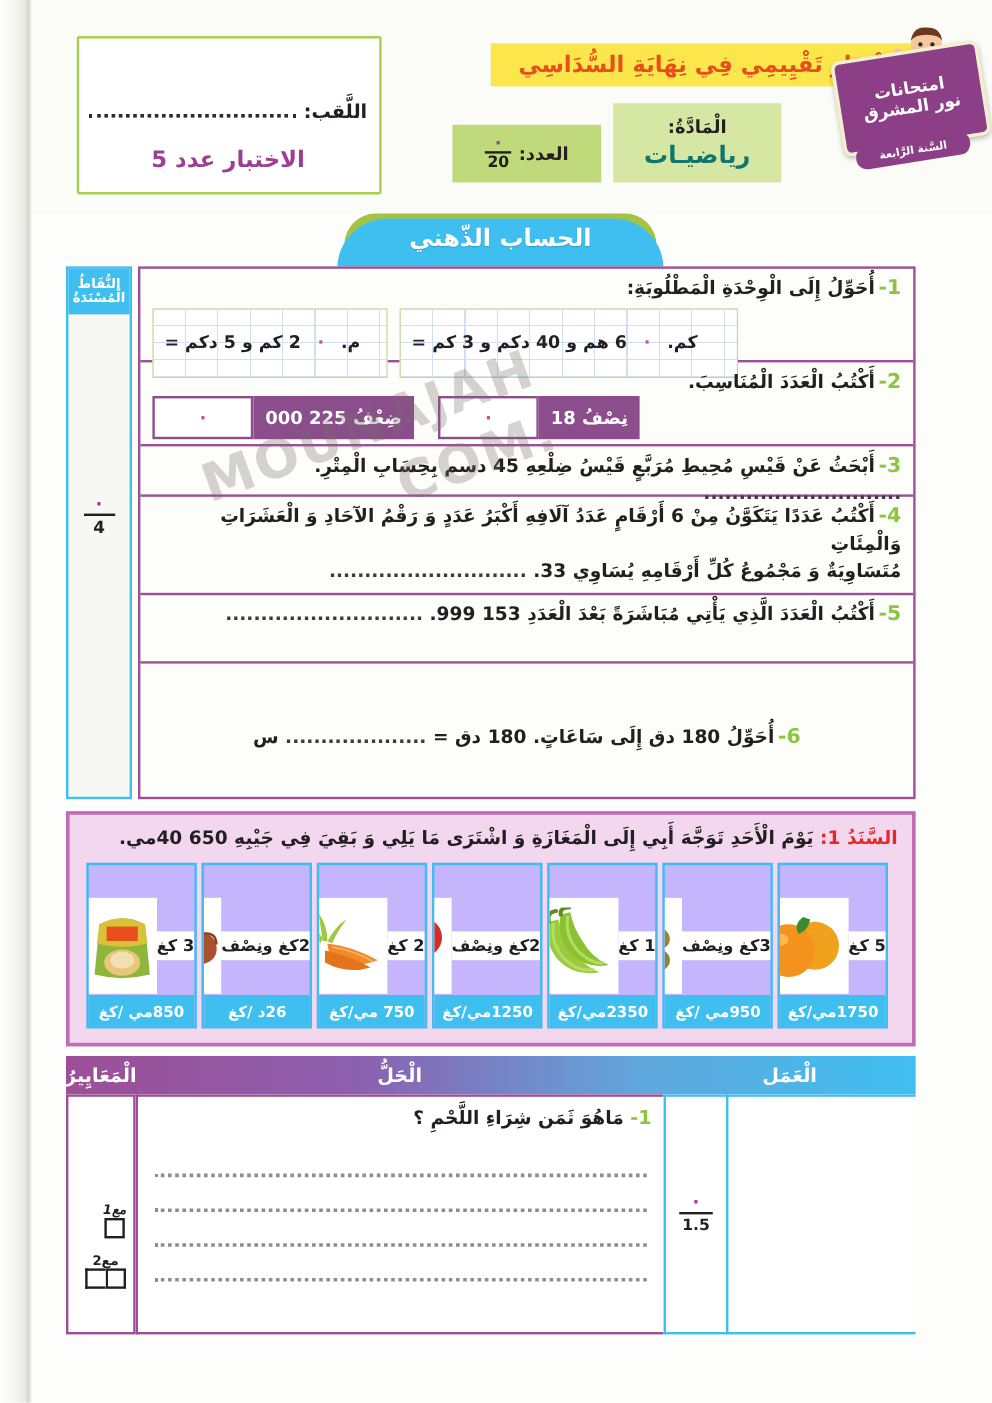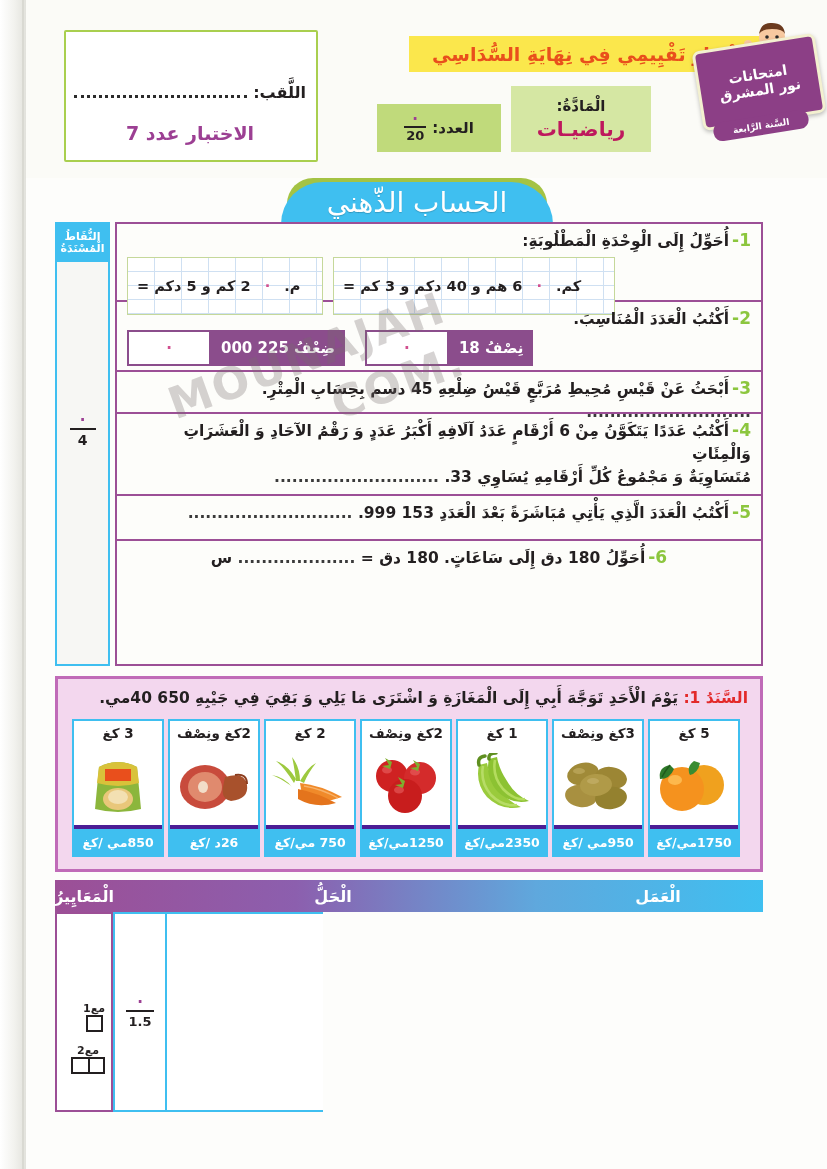--- a/index.html
+++ b/index.html
@@ -50,21 +50,21 @@
     position:absolute;right:58px;top:36px;width:360px;height:36px;
     background:#fbe74c;display:flex;align-items:center;justify-content:center;
     color:#e94f1c;font-size:19px;font-weight:bold;letter-spacing:0;
   }
   .subject-green{
     position:absolute;right:176px;top:86px;width:140px;height:66px;
     background:#d5e7a3;display:flex;flex-direction:column;align-items:center;
     justify-content:center;gap:2px;
   }
   .subject-lab{font-size:15px;font-weight:bold;color:#231f20;}
-  .subject-val{font-size:20px;font-weight:bold;color:#be185d;letter-spacing:1px;}
+  .subject-val{font-size:20px;font-weight:bold;color:#0f766e;letter-spacing:1px;}
   .mark-green{
     position:absolute;right:326px;top:104px;width:124px;height:48px;
     background:#c0da7b;display:flex;align-items:center;justify-content:center;gap:6px;
   }
   .mark-lab{font-size:15px;font-weight:bold;color:#231f20;}
   .mark-frac{display:flex;flex-direction:column;align-items:center;font-size:13px;font-weight:bold;color:#231f20;}
   .mark-num{height:11px;line-height:11px;font-size:15px;color:#9c3f93;}
   .mark-bar{width:22px;height:2px;background:#231f20;margin:1px 0;}
   .mark-den{line-height:13px;}
 
@@ -96,21 +96,21 @@
   .mm-shadow{
     position:absolute;left:6px;top:2px;width:260px;height:26px;
     background:#9fc03a;border-radius:44px 44px 0 0;opacity:.95;
   }
   .mm-shape2{
     position:absolute;left:0;top:6px;width:272px;height:42px;
     background:#3fbff0;border-radius:44px 44px 0 0;
   }
   .mm-text{
     position:absolute;left:0;top:10px;width:272px;text-align:center;
-    color:#ffffff;font-size:28px;font-weight:normal;
+    color:#ffffff;font-size:20px;font-weight:bold;
     text-shadow:0 1px 1px rgba(0,0,0,.18);
   }
 
   
   .mm-body{
     position:absolute;left:55px;top:222px;width:708px;height:444px;
   }
   .pts-col{
     position:absolute;right:653px;top:0;width:55px;height:444px;
     border:2px solid #3fbff0;background:#f7f7f4;
@@ -130,33 +130,33 @@
   .pts-bar{width:26px;height:2px;background:#231f20;margin:2px 0;}
 
   .q-stack{
     position:absolute;right:0;top:0;width:648px;height:444px;
     border:2px solid #9c4f96;box-sizing:border-box;background:#fdfdfa;
   }
   .qrow{
     position:relative;border-bottom:2px solid #9c4f96;box-sizing:border-box;
     padding:5px 10px 5px 10px;
   }
-  .qrow:last-child{border-bottom:none;}
+  .qrow:last-child{border-bottom:none;margin-top:45px;}
   .qnum{
     color:#8cc63e;font-size:17px;font-weight:bold;display:inline;
     margin-left:3px;
   }
   .qtext{
     font-size:15.5px;font-weight:bold;color:#231f20;line-height:23px;
   }
   .q1{height:78px;}
   .q2{height:70px;}
   .q3{height:42px;}
   .q4{height:82px;}
-  .q5{height:45px;padding-left:40px;}
+  .q5{height:57px;padding-left:40px;}
   .q6{height:45px;}
   .dotline{letter-spacing:2px;color:#3a3a3a;}
 
   
   .grid-wrap{
     position:absolute;left:10px;top:33px;width:614px;height:60px;
     display:flex;flex-direction:row-reverse;gap:10px;
   }
   .grid-box{
     position:relative;border:1px solid #c5d89a;background:
@@ -197,23 +197,23 @@
   .sit-text{
     position:absolute;right:12px;top:8px;left:12px;
     font-size:15.5px;font-weight:bold;color:#231f20;line-height:22px;
   }
   .sit-num{color:#e32a2a;font-weight:bold;}
   .cards{
     position:absolute;left:14px;top:40px;right:14px;height:140px;
     display:flex;flex-direction:row-reverse;gap:4px;
   }
   .card{
-    width:92px;height:138px;background:#4c1d95;
+    width:92px;height:138px;background:#c4b5fd;
     border:2px solid #3fbff0;box-sizing:border-box;
-    display:flex;flex-direction:column;align-items:center;
+    display:flex;align-items:center;
     position:relative;overflow:hidden;
   }
   .card-top{
     width:100%;height:24px;background:#ffffff;
     display:flex;align-items:center;justify-content:center;
     font-size:13.5px;font-weight:bold;color:#231f20;white-space:nowrap;
   }
   .card-img{
     width:100%;height:80px;display:flex;align-items:center;justify-content:center;
     background:#ffffff;
@@ -308,21 +308,21 @@
   <div class="spine-line"></div>
 
   <div class="header">
     <div class="hdr-bg"></div>
 
     <div class="ident-box">
       <div class="ident-row r2">
         <span class="ident-label">اللَّقب:</span>
         <span class="dots"></span>
       </div>
-      <div class="test-no">الاختبار عدد 7</div>
+      <div class="test-no">الاختبار عدد 5</div>
     </div>
 
     <div class="title-yellow">اِخْتِبَار تَقْيِيمِي فِي نِهَايَةِ السُّدَاسِي</div>
 
     <div class="subject-green">
       <span class="subject-lab">الْمَادَّةُ:</span>
       <span class="subject-val">رياضيـات</span>
     </div>
 
     <div class="mark-green">
@@ -574,33 +574,45 @@
   <div class="atable">
     <div class="at-head">
       <div class="at-h h-crit">الْمَعَايِيرُ</div>
       <div class="at-h h-sol">الْحَلُّ</div>
       <div class="at-h h-work">الْعَمَل</div>
     </div>
 
     <div class="at-body">
 
       <div class="c-crit">
-        <div class="crit-item" style="top:88px;">
+        <div class="crit-item" style="top:88px;font-style:italic;">
           <span class="crit-lab">مع1</span>
           <span class="cbox"></span>
         </div>
         <div class="crit-item" style="top:130px;">
           <span class="crit-lab">مع2</span>
           <span class="cbox2">
               <div></div>
               <div></div>
             </span>
         </div>
       </div>
 
+      <div class="c-sol">
+        <div class="sol-q">
+          <span class="sol-qn">1-</span>
+          <span>مَاهُوَ ثَمَن شِرَاءِ اللَّحْمِ ؟</span>
+        </div>
+        <div class="sol-lines">
+          <div class="sol-line"></div>
+          <div class="sol-line"></div>
+          <div class="sol-line"></div>
+          <div class="sol-line"></div>
+        </div>
+      </div>
 
       <div class="c-work">
         <div class="w-pts">
           <div class="wpts-frac">
             <span class="pts-dot">·</span>
             <span class="wpts-bar"></span>
             <span>1.5</span>
           </div>
         </div>
         <div class="w-area"></div>

